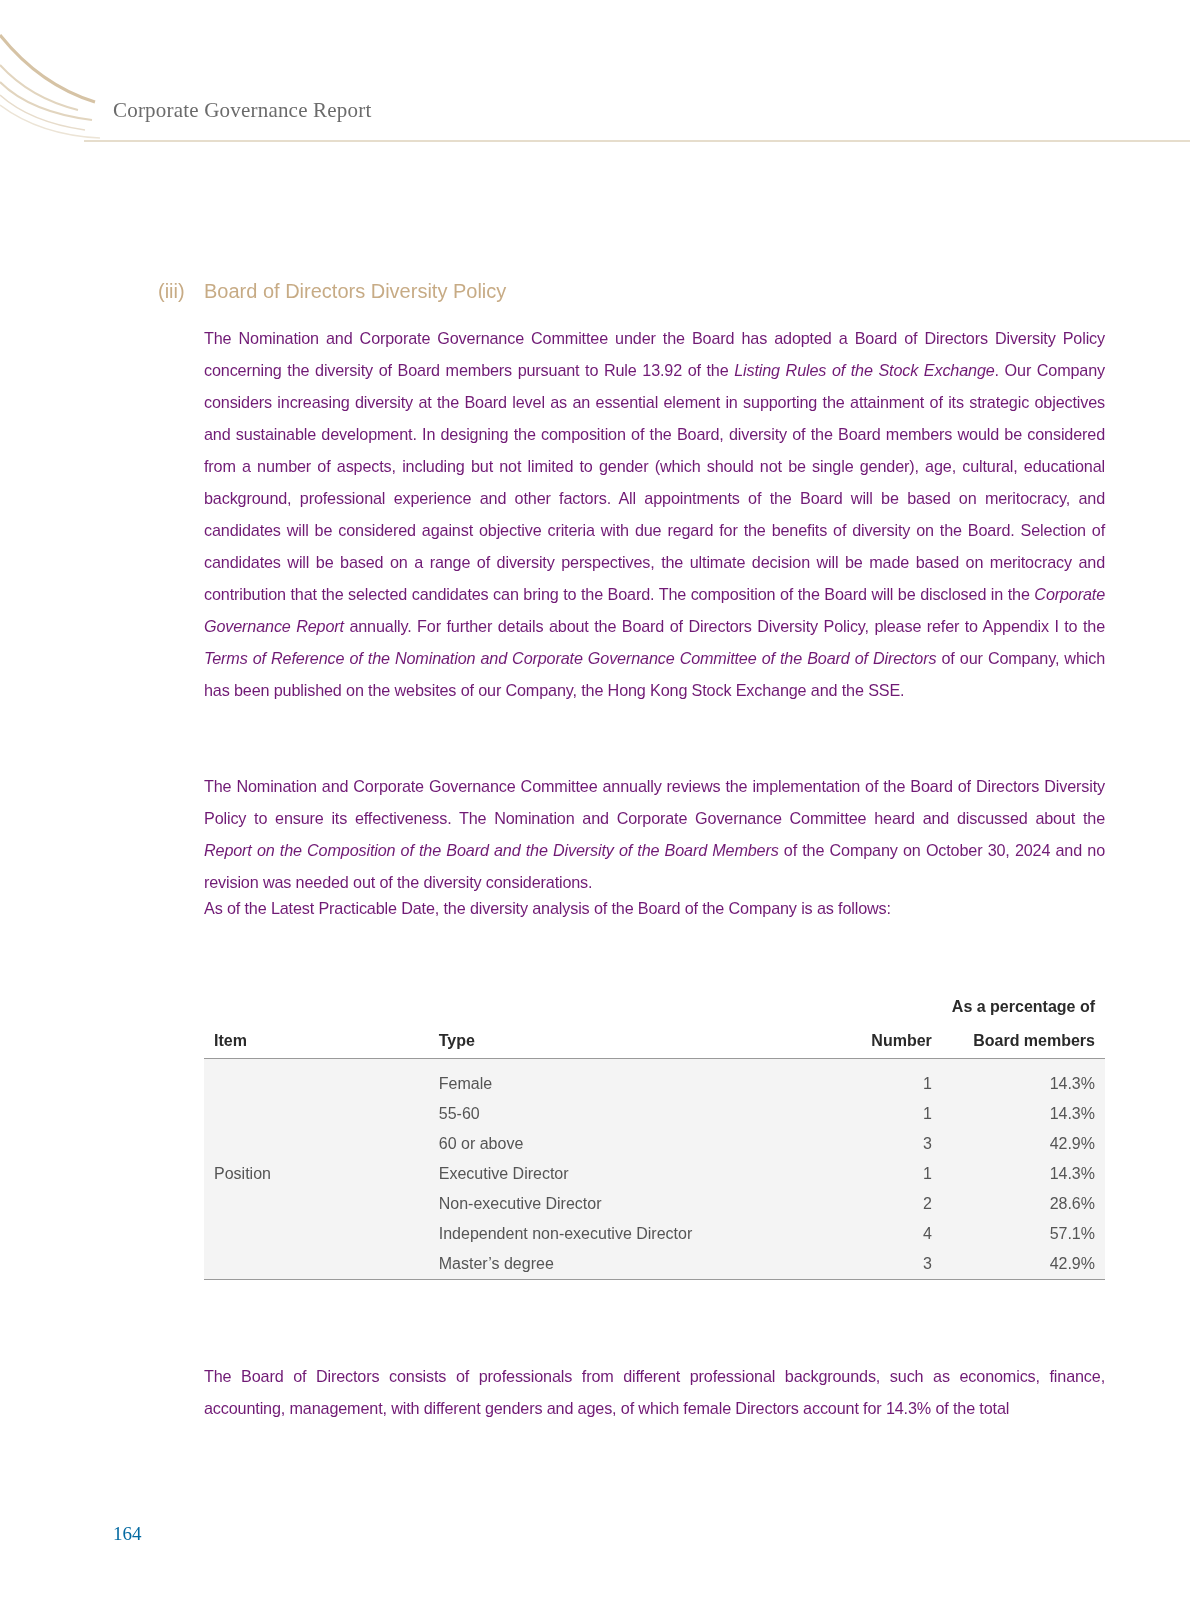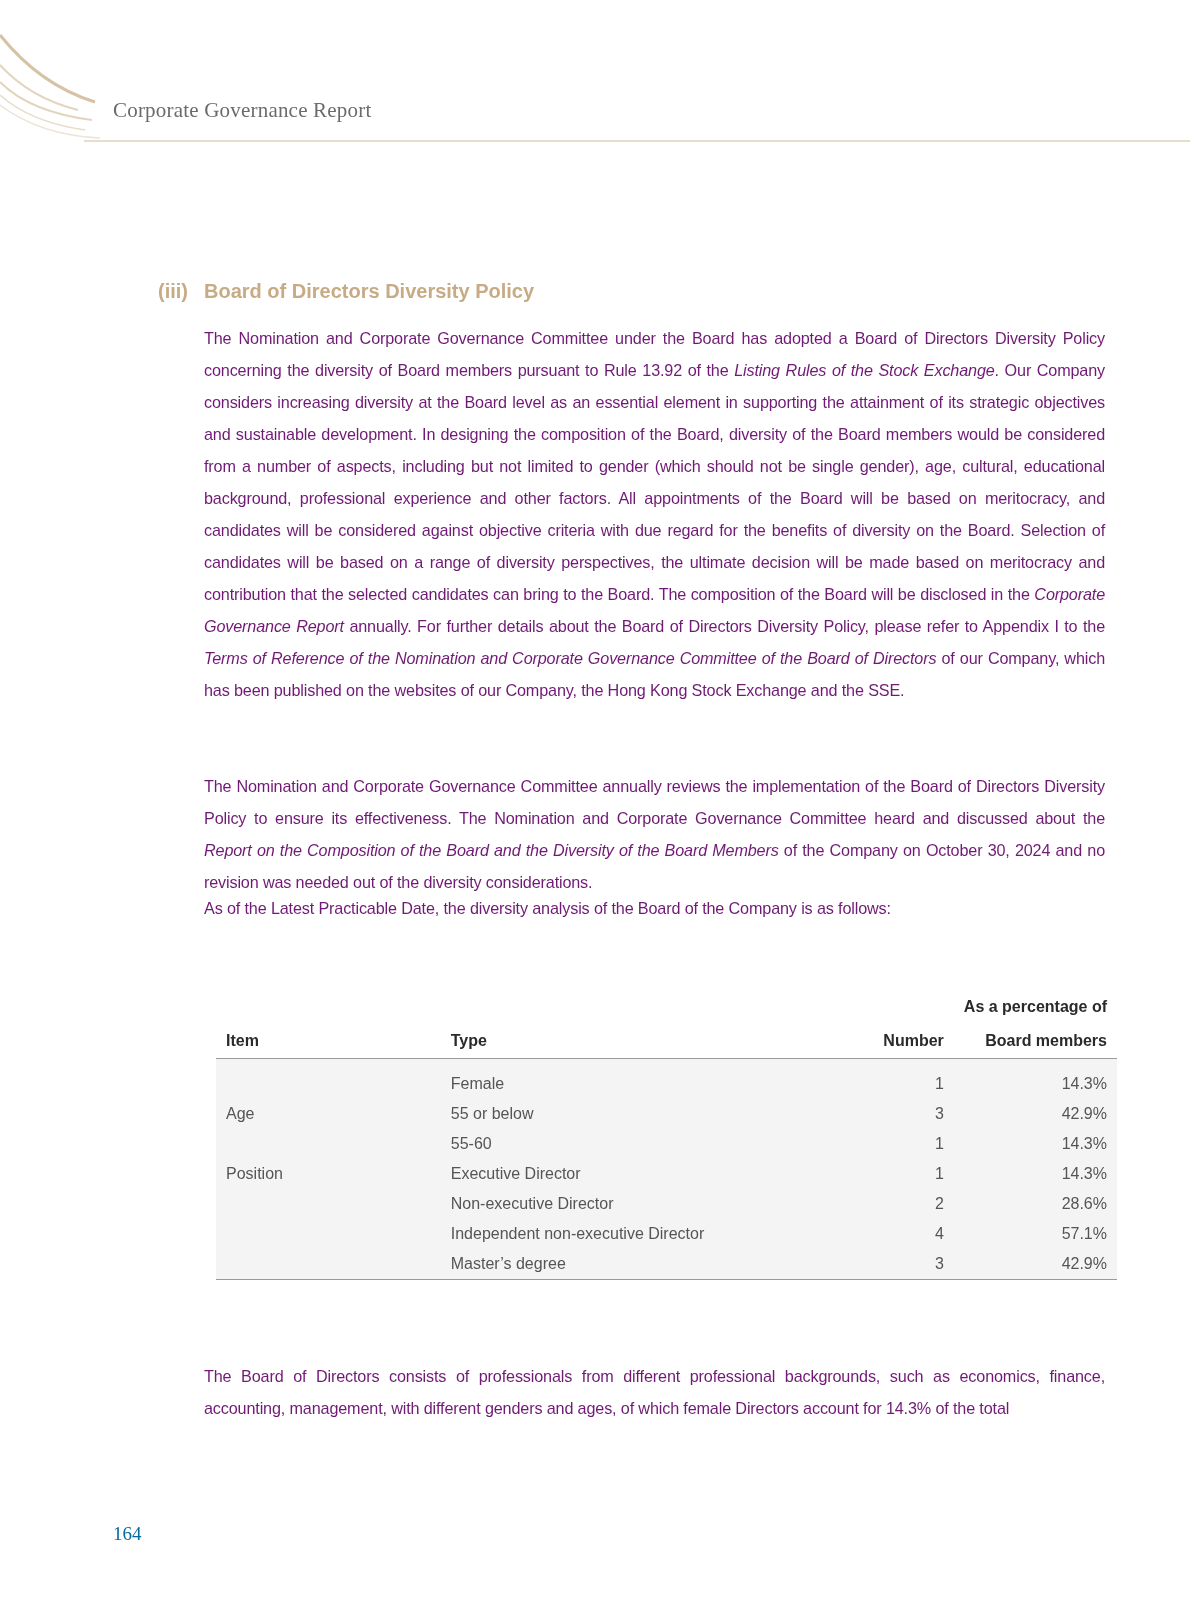--- a/index.html
+++ b/index.html
@@ -2,31 +2,31 @@
 <html><head>
 <meta charset="utf-8">
 <style>
   html, body { margin: 0; padding: 0; background: #ffffff; }
   body { width: 1190px; height: 1615px; position: relative; overflow: hidden; font-family: "Liberation Sans", sans-serif; color: #3a3a3a; }
 
   .arcs { position: absolute; left: 0; top: 30px; width: 100px; height: 115px; }
   .header-title { position: absolute; left: 113px; top: 98px; font-family: "Liberation Serif", serif; font-size: 21px; color: #6b6b6b; letter-spacing: 0.2px; }
   .header-rule { position: absolute; left: 84px; top: 140px; width: 1106px; height: 2px; background: #e6ddcc; }
 
-  .section-heading { position: absolute; left: 158px; top: 280px; font-size: 20px; font-weight: bold; color: #c7ab85; white-space: nowrap; }
+  .section-heading { position: absolute; left: 158px; top: 280px; font-size: 20px; font-weight: normal; color: #c7ab85; white-space: nowrap; }
   .section-heading .num { display: inline-block; width: 46px; }
 
   .body-text { position: absolute; left: 204px; width: 901px; font-size: 16.2px; line-height: 32px; color: #701a75; text-align: justify; letter-spacing: -0.15px; }
   .body-text i { font-style: italic; }
   .p1 { top: 322px; }
   .p2 { top: 770px; }
   .p3 { top: 892px; }
   .p4 { top: 1360px; }
 
-  .table-wrap { position: absolute; left: 216px; top: 990px; width: 901px; }
+  .table-wrap { position: absolute; left: 204px; top: 990px; width: 901px; }
   table { border-collapse: collapse; width: 100%; font-size: 16px; }
   thead th { font-weight: bold; color: #2a2a2a; padding: 0 10px; text-align: left; vertical-align: bottom; }
   thead tr.h1 th { height: 26px; }
   thead tr.h2 th { height: 34px; padding-bottom: 8px; border-bottom: 1.5px solid #9a9a9a; }
   th.num, td.num { text-align: right; }
   th.pct, td.pct { text-align: right; }
   tbody { background: #f4f4f4; }
   tbody td { height: 30px; padding: 0 10px; color: #555; }
   tbody tr:first-child td { padding-top: 10px; height: 30px; }
   tbody tr:last-child td { border-bottom: 1.5px solid #9a9a9a; margin-top: 12px; }
@@ -84,30 +84,30 @@
       </tr>
     </thead>
     <tbody>
       <tr>
           <td></td>
           <td>Female</td>
           <td class="num">1</td>
           <td class="pct">14.3%</td>
         </tr>
       <tr>
-          <td>Age</td>
-          <td>55 or below</td>
-          <td class="num">3</td>
-          <td class="pct">42.9%</td>
-        </tr>
-      <tr>
           <td></td>
           <td>55-60</td>
           <td class="num">1</td>
           <td class="pct">14.3%</td>
+        </tr>
+      <tr>
+          <td></td>
+          <td>60 or above</td>
+          <td class="num">3</td>
+          <td class="pct">42.9%</td>
         </tr>
       <tr>
           <td>Position</td>
           <td>Executive Director</td>
           <td class="num">1</td>
           <td class="pct">14.3%</td>
         </tr>
       <tr>
           <td></td>
           <td>Non-executive Director</td>

